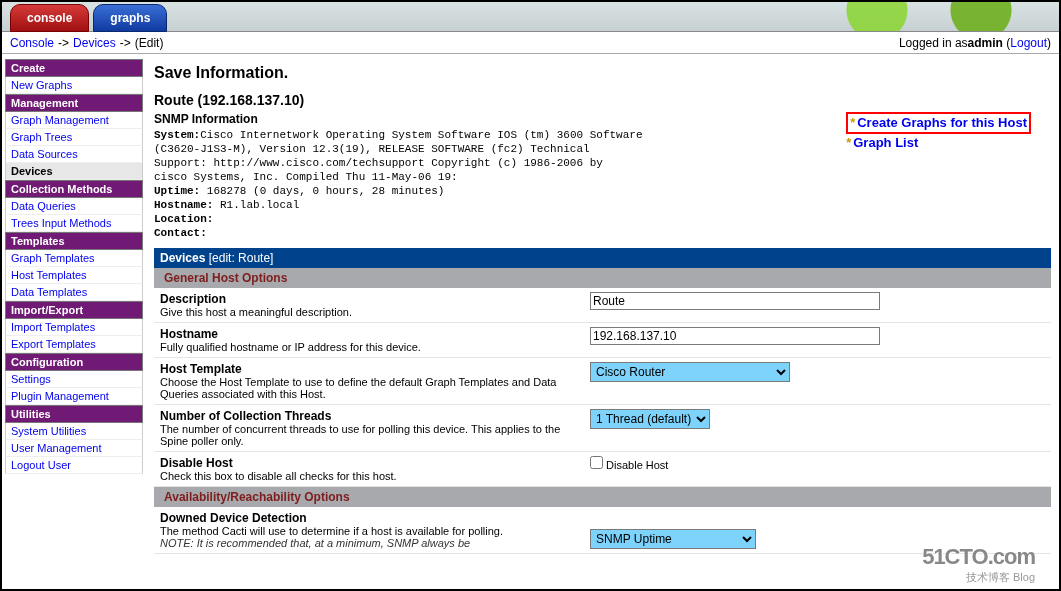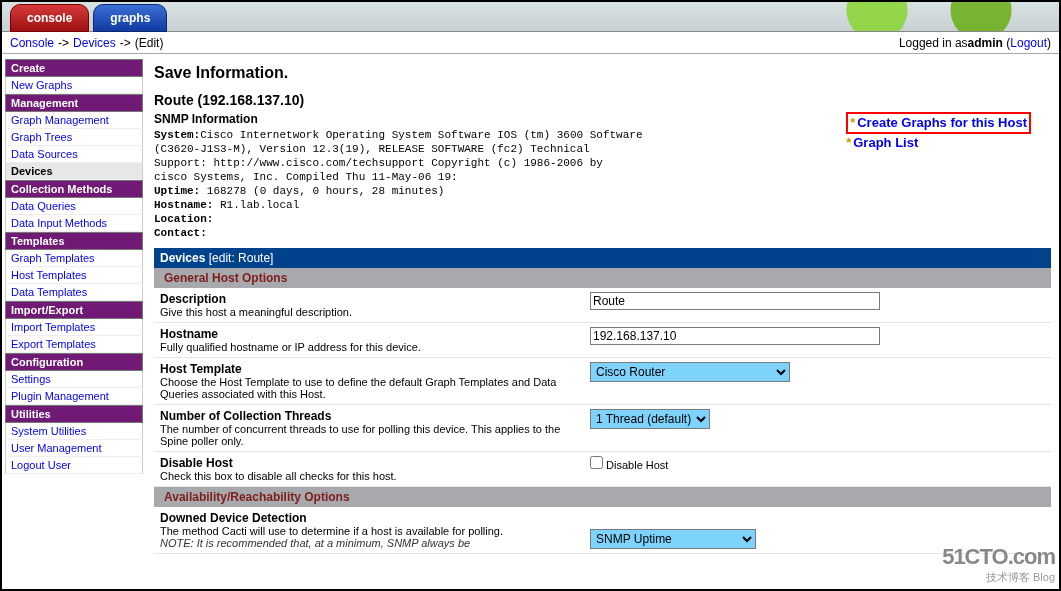--- a/index.html
+++ b/index.html
@@ -43,21 +43,21 @@
 
   table.form { width: 100%; border-collapse: collapse; }
   table.form td { padding: 4px 6px; vertical-align: top; border-bottom: 1px solid #e5e5e5; font-size: 11px; }
   table.form td.label { width: 430px; }
   table.form td.label .title { font-weight: bold; font-size: 12px; display: block; }
   table.form td.label .note { font-style: italic; color: #333; }
   table.form input[type=text] { width: 290px; font-size: 12px; padding: 1px 2px; border: 1px solid #7a7a7a; }
   table.form select { font-size: 12px; padding: 1px; border: 1px solid #7a7a7a; background: #7dd3fc; }
   table.form select.wide { width: 200px; }
 
-  .watermark { position: absolute; right: 4px; bottom: 4px; text-align: right; color: #777; font-family: Arial, sans-serif; pointer-events: none; }
+  .watermark { position: absolute; right: 24px; bottom: 4px; text-align: right; color: #777; font-family: Arial, sans-serif; pointer-events: none; }
   .watermark .big { font-size: 22px; font-weight: bold; letter-spacing: -1px; color: #888; text-shadow: 1px 1px 0 #fff; }
   .watermark .small { font-size: 11px; color: #999; }
 </style>
 </head>
 <body>
 
 <div class="tab-bar">
   <div class="tab console">console</div>
   <div class="tab graphs">graphs</div>
   <div class="logo-art"></div>
@@ -81,21 +81,21 @@
   <div class="sidebar">
     <div class="sb-head">Create</div>
     <div class="sb-item"><a href="#">New Graphs</a></div>
     <div class="sb-head">Management</div>
     <div class="sb-item"><a href="#">Graph Management</a></div>
     <div class="sb-item"><a href="#">Graph Trees</a></div>
     <div class="sb-item"><a href="#">Data Sources</a></div>
     <div class="sb-item selected"><a href="#">Devices</a></div>
     <div class="sb-head">Collection Methods</div>
     <div class="sb-item"><a href="#">Data Queries</a></div>
-    <div class="sb-item"><a href="#">Data Input Methods</a></div>
+    <div class="sb-item"><a href="#">Trees Input Methods</a></div>
     <div class="sb-head">Templates</div>
     <div class="sb-item"><a href="#">Graph Templates</a></div>
     <div class="sb-item"><a href="#">Host Templates</a></div>
     <div class="sb-item"><a href="#">Data Templates</a></div>
     <div class="sb-head">Import/Export</div>
     <div class="sb-item"><a href="#">Import Templates</a></div>
     <div class="sb-item"><a href="#">Export Templates</a></div>
     <div class="sb-head">Configuration</div>
     <div class="sb-item"><a href="#">Settings</a></div>
     <div class="sb-item"><a href="#">Plugin Management</a></div>

